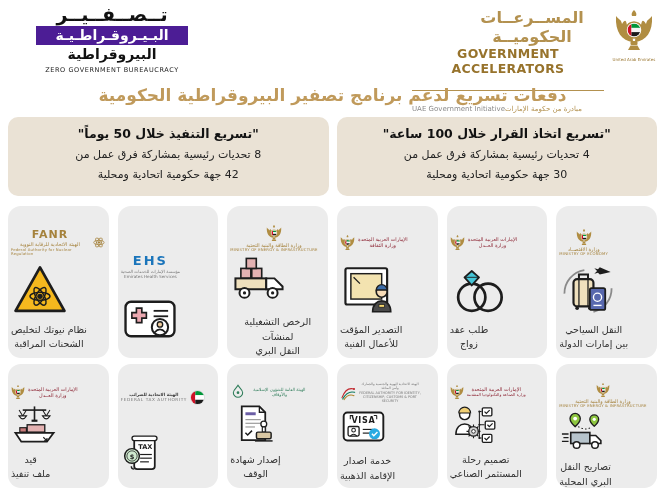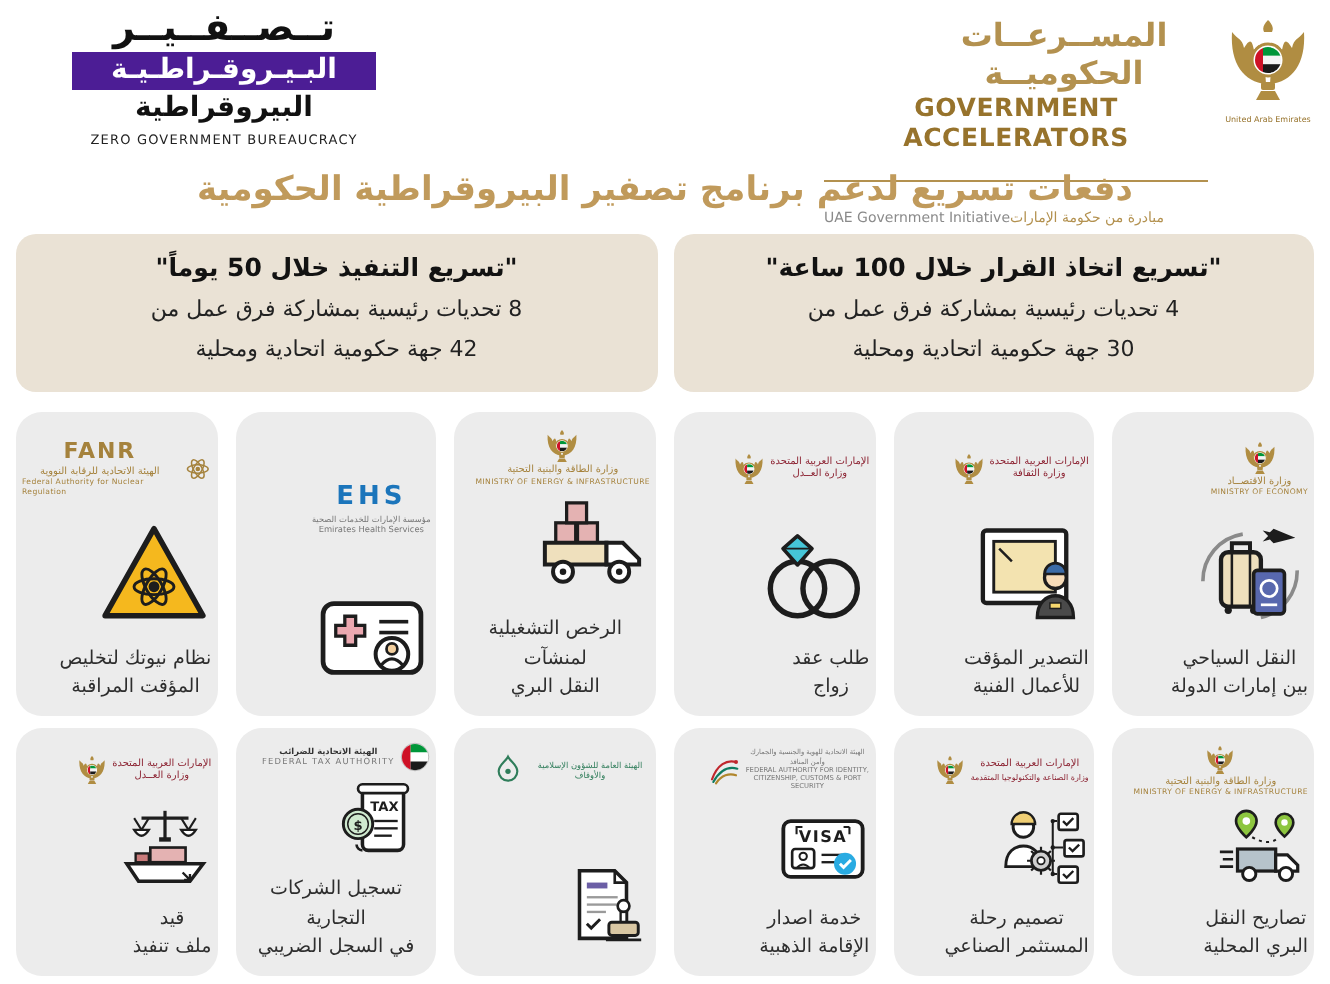--- a/index.html
+++ b/index.html
@@ -30,21 +30,21 @@
   .boxes{position:absolute;top:117px;left:8px;right:8px;height:79px;display:flex;gap:8px;direction:ltr;}
   .box{flex:1;background:#eae2d5;border-radius:10px;text-align:center;padding-top:9px;
        box-sizing:border-box;direction:rtl;}
   .box-title{font-size:12.5px;font-weight:bold;color:#121212;}
   .box-line{font-size:11px;color:#222;margin-top:7px;}
   
   .cards-row{position:absolute;left:8px;right:8px;display:flex;gap:9px;direction:ltr;}
   .row1{top:206px;height:152px;}
   .row2{top:364px;height:124px;}
   .card{flex:1;background:#ececec;border-radius:13px;display:flex;flex-direction:column;
-        align-items:flex-start;justify-content:space-between;padding:6px 3px 6px;box-sizing:border-box;direction:rtl;}
+        align-items:flex-end;justify-content:space-between;padding:18px 3px 6px;box-sizing:border-box;direction:rtl;}
   .row1 .card-logo{height:44px;}
   .row2 .card-logo{height:30px;}
   .card-logo{display:flex;align-items:center;justify-content:center;gap:3px;direction:ltr;}
   .card-logo .col{display:flex;flex-direction:column;align-items:center;line-height:1.25;}
   .row1 .card-icon svg{width:58px;height:58px;}
   .row2 .card-icon svg{width:47px;height:47px;}
   .card-label{font-size:9.5px;color:#2e2e2e;text-align:center;line-height:1.55;}
   
   .fanr-word{font-size:11px;font-weight:bold;color:#a5823c;letter-spacing:1px;}
   .ehs-word{font-size:13px;font-weight:bold;color:#1b75bb;letter-spacing:2px;margin-top:40px;}
@@ -173,21 +173,21 @@
         <circle cx="32" cy="39" r="3" fill="#1d1d1d"></circle>
         <g fill="none" stroke="#1d1d1d" stroke-width="1.6">
           <ellipse cx="32" cy="39" rx="11" ry="4.4"></ellipse>
           <ellipse cx="32" cy="39" rx="11" ry="4.4" transform="rotate(60 32 39)"></ellipse>
           <ellipse cx="32" cy="39" rx="11" ry="4.4" transform="rotate(120 32 39)"></ellipse>
         </g>
       </svg>
     </div>
     <div class="card-label">
       <div>نظام نيوتك لتخليص</div>
-        <div>المؤقت المراقبة</div>
+        <div>الشحنات المراقبة</div>
     </div>
   </div>
 
   <div class="card">
     <div class="card-logo">
       <div class="col">
         <span class="ehs-word">EHS</span>
         <span class="lt-gray">مؤسسة الإمارات للخدمات الصحية</span>
         <span class="lt-gray">Emirates Health Services</span>
       </div>
@@ -234,61 +234,61 @@
     </div>
   </div>
 
   <div class="card">
     <div class="card-logo">
       <svg width="15" height="17">
           <use href="#sym-emblem"></use>
         </svg>
       <div class="col">
         <span class="lt-red">الإمارات العربية المتحدة</span>
-        <span class="lt-red">وزارة العــدل</span>
-      </div>
-    </div>
-    <div class="card-icon">
-      <svg viewBox="0 0 64 64">
-        <circle cx="24" cy="40" r="15" fill="none" stroke="#1d1d1d" stroke-width="3"></circle>
-        <circle cx="42" cy="40" r="15" fill="none" stroke="#1d1d1d" stroke-width="3"></circle>
-        <path d="M24 11 l8 7 -8 9 -8 -9 Z" fill="#45c6d8" stroke="#1d1d1d" stroke-width="2" stroke-linejoin="round"></path>
-        <path d="M16 18 h16" stroke="#1d1d1d" stroke-width="1"></path>
-      </svg>
-    </div>
-    <div class="card-label">
-      <div>طلب عقد</div>
-        <div>زواج</div>
-    </div>
-  </div>
-
-  <div class="card">
-    <div class="card-logo">
-      <svg width="15" height="17">
-          <use href="#sym-emblem"></use>
-        </svg>
-      <div class="col">
-        <span class="lt-red">الإمارات العربية المتحدة</span>
         <span class="lt-red">وزارة الثقافة</span>
       </div>
     </div>
     <div class="card-icon">
       <svg viewBox="0 0 64 64">
         <rect x="6" y="8" width="46" height="40" rx="2" fill="#fff" stroke="#1d1d1d" stroke-width="2.4"></rect>
         <rect x="12" y="14" width="34" height="28" fill="#f3e3b0" stroke="#1d1d1d" stroke-width="1.6"></rect>
         <path d="M15 18 L22 25" stroke="#1d1d1d" stroke-width="1.4"></path>
         <circle cx="46" cy="34" r="6" fill="#f7dcb8" stroke="#1d1d1d" stroke-width="1.8"></circle>
         <path d="M40 32 a6 6 0 0 1 12 0 Z" fill="#3c6ca8" stroke="#1d1d1d" stroke-width="1.5"></path>
         <path d="M36 56 c0 -8 5 -12 10 -12 c5 0 10 4 10 12 Z" fill="#4a4a4a" stroke="#1d1d1d" stroke-width="1.8"></path>
         <rect x="43" y="48" width="6" height="3" fill="#f5d76e" stroke="#1d1d1d" stroke-width="0.8"></rect>
       </svg>
     </div>
     <div class="card-label">
       <div>التصدير المؤقت</div>
         <div>للأعمال الفنية</div>
+    </div>
+  </div>
+
+  <div class="card">
+    <div class="card-logo">
+      <svg width="15" height="17">
+          <use href="#sym-emblem"></use>
+        </svg>
+      <div class="col">
+        <span class="lt-red">الإمارات العربية المتحدة</span>
+        <span class="lt-red">وزارة العــدل</span>
+      </div>
+    </div>
+    <div class="card-icon">
+      <svg viewBox="0 0 64 64">
+        <circle cx="24" cy="40" r="15" fill="none" stroke="#1d1d1d" stroke-width="3"></circle>
+        <circle cx="42" cy="40" r="15" fill="none" stroke="#1d1d1d" stroke-width="3"></circle>
+        <path d="M24 11 l8 7 -8 9 -8 -9 Z" fill="#45c6d8" stroke="#1d1d1d" stroke-width="2" stroke-linejoin="round"></path>
+        <path d="M16 18 h16" stroke="#1d1d1d" stroke-width="1"></path>
+      </svg>
+    </div>
+    <div class="card-label">
+      <div>طلب عقد</div>
+        <div>زواج</div>
     </div>
   </div>
 
   <div class="card">
     <div class="card-logo">
       <div class="col">
         <svg width="16" height="18">
             <use href="#sym-emblem"></use>
           </svg>
         <span class="lt-ar-gold">وزارة الاقتصــاد</span>
@@ -365,24 +365,20 @@
         <text x="33" y="25" text-anchor="middle" font-size="9" font-weight="bold" fill="#1d1d1d">TAX</text>
         <line x1="26" y1="32" x2="42" y2="32" stroke="#1d1d1d" stroke-width="1.6"></line>
         <line x1="26" y1="37" x2="42" y2="37" stroke="#1d1d1d" stroke-width="1.6"></line>
         <line x1="26" y1="42" x2="38" y2="42" stroke="#1d1d1d" stroke-width="1.6"></line>
         <path d="M18 52 a4 4 0 0 1 -4 -4" fill="none" stroke="#1d1d1d" stroke-width="1.8"></path>
         <circle cx="15" cy="34" r="10" fill="#cfe9cf" stroke="#1d1d1d" stroke-width="2"></circle>
         <circle cx="15" cy="34" r="7" fill="none" stroke="#1d1d1d" stroke-width="1"></circle>
         <text x="15" y="38" text-anchor="middle" font-size="9" font-weight="bold" fill="#1d1d1d">$</text>
       </svg>
     </div>
-    <div class="card-label">
-      <div>تسجيل الشركات التجارية</div>
-        <div>في السجل الضريبي</div>
-    </div>
   </div>
 
   <div class="card">
     <div class="card-logo">
       <svg width="16" height="16">
           <use href="#sym-awqaf"></use>
         </svg>
       <span class="lt-green" style="max-width:60px;text-align:center">الهيئة العامة للشؤون الإسلامية والأوقاف</span>
     </div>
     <div class="card-icon">
@@ -392,20 +388,24 @@
         <rect x="21" y="14" width="14" height="4" fill="#6b5ea5"></rect>
         <line x1="21" y1="24" x2="42" y2="24" stroke="#9a9a9a" stroke-width="1.6"></line>
         <line x1="21" y1="29" x2="42" y2="29" stroke="#9a9a9a" stroke-width="1.6"></line>
         <line x1="21" y1="34" x2="34" y2="34" stroke="#9a9a9a" stroke-width="1.6"></line>
         <path d="M21 42 l3 3 6 -6" stroke="#1d1d1d" stroke-width="2" fill="none"></path>
         <circle cx="46" cy="30" r="4" fill="#fff" stroke="#1d1d1d" stroke-width="1.8"></circle>
         <rect x="44" y="34" width="4" height="7" fill="#fff" stroke="#1d1d1d" stroke-width="1.6"></rect>
         <rect x="36" y="41" width="20" height="9" rx="2" fill="#d9c7a3" stroke="#1d1d1d" stroke-width="2"></rect>
         <line x1="34" y1="53" x2="58" y2="53" stroke="#1d1d1d" stroke-width="2"></line>
       </svg>
+    </div>
+    <div class="card-label">
+      <div>إصدار شهادة</div>
+        <div>الوقف</div>
     </div>
   </div>
 
   <div class="card">
     <div class="card-logo">
       <svg width="16" height="16">
           <use href="#sym-icp"></use>
         </svg>
       <div class="col">
         <span class="lt-gray-xs">الهيئة الاتحادية للهوية والجنسية والجمارك وأمن المنافذ</span>

